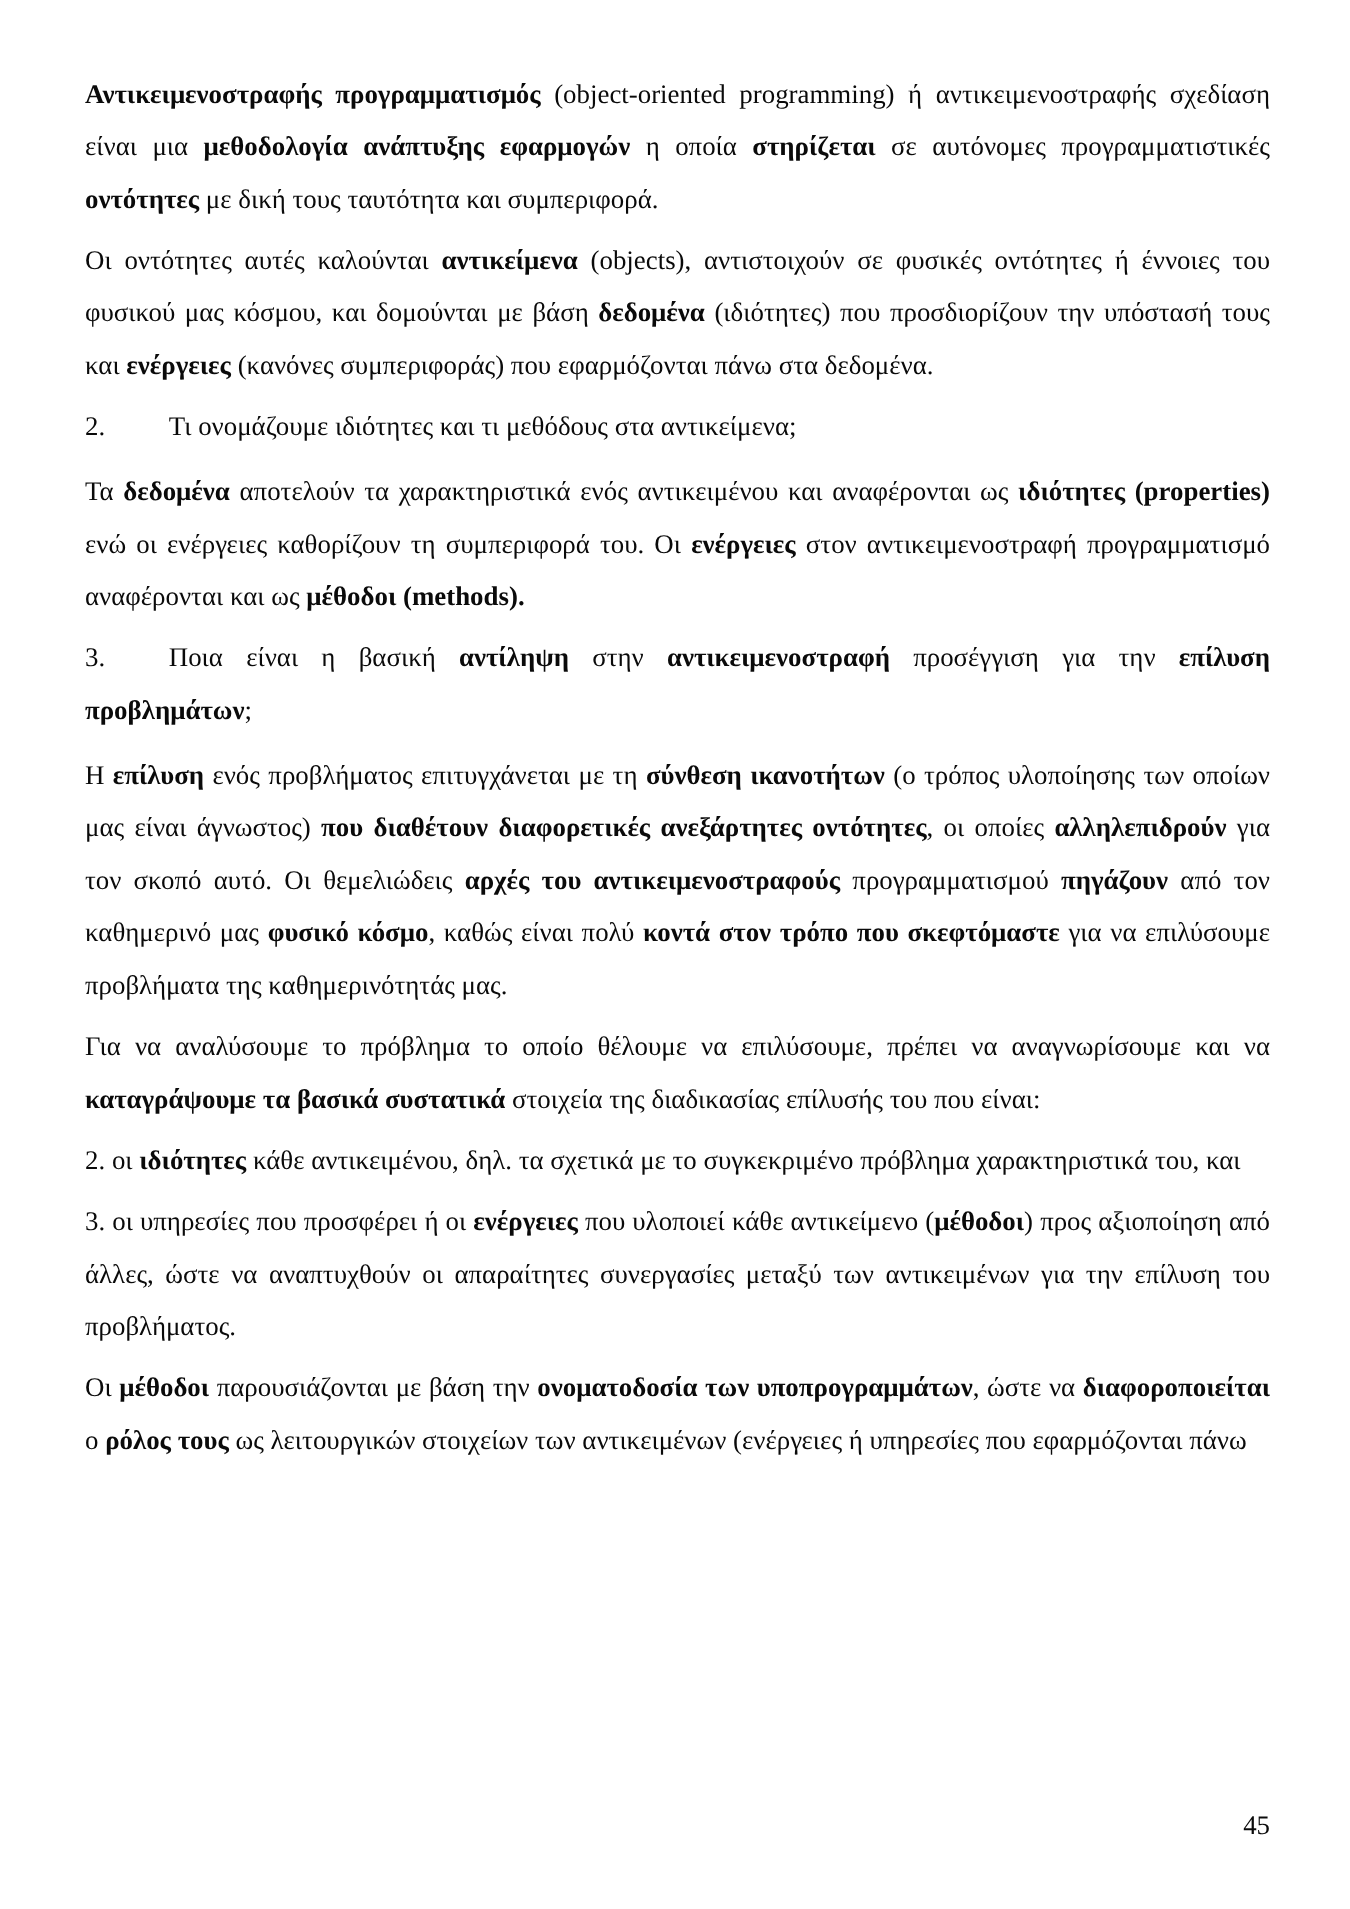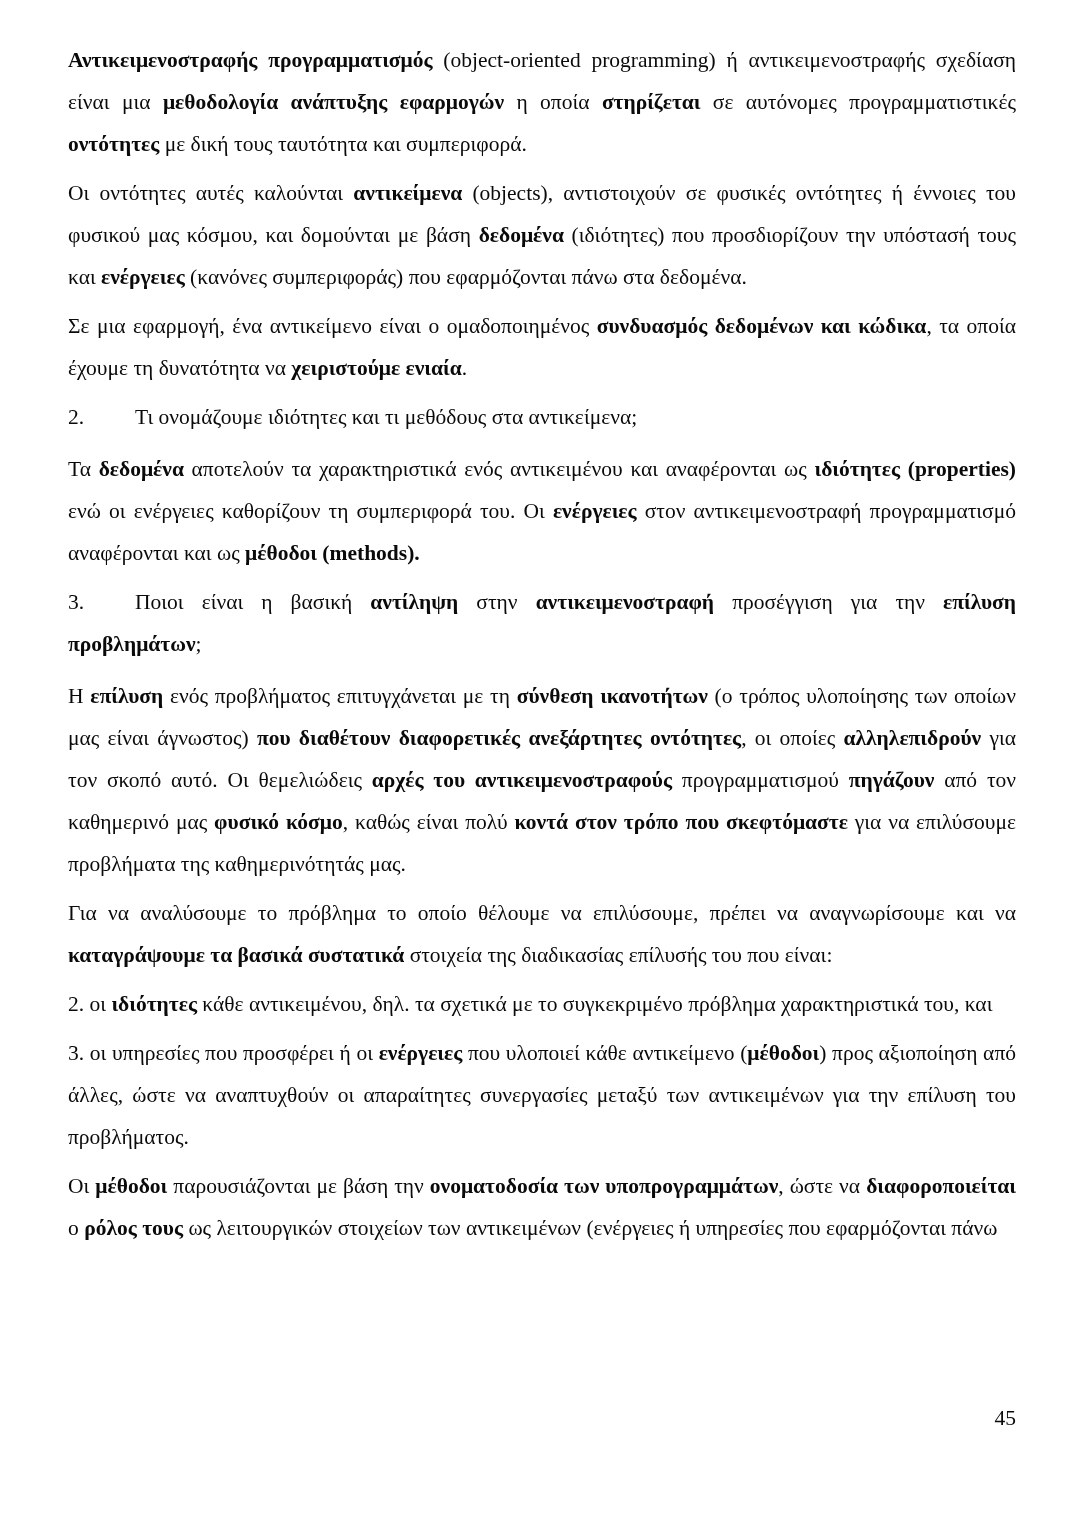--- a/index.html
+++ b/index.html
@@ -6,49 +6,48 @@
   body {
     width: 1080px; height: 1527px;
     background: #ffffff;
     color: #0a0a0a;
     font-family: "Liberation Serif", serif;
     position: relative;
     overflow: hidden;
   }
   #doc {
     position: absolute;
-    left: 68px; top: 39px;
+    left: 68px; top: 54px;
     width: 948px;
     font-size: 21.5px;
     line-height: 42px;
     text-align: justify;
   }
   .block { margin: 0 0 7px 0; }
   .block.question { margin-top: 3px; margin-bottom: 10px; }
   .qnum { display: inline-block; width: 67px; }
   b { font-weight: bold; }
   .page-number {
     position: absolute;
-    top: 1403px;
+    top: 1445px;
     right: 64px;
     font-size: 21.5px;
     line-height: 30px;
     font-family: Liberation Serif, serif;
   }
 </style>
 </head>
 <body>
 
 <div id="doc">
     <div class="block paragraph"><b>Αντικειμενοστραφής προγραμματισμός</b><span> (object-oriented programming) ή αντικειμενοστραφής σχεδίαση είναι μια </span><b>μεθοδολογία ανάπτυξης εφαρμογών</b><span> η οποία </span><b>στηρίζεται</b><span> σε αυτόνομες προγραμματιστικές </span><b>οντότητες</b><span> με δική τους ταυτότητα και συμπεριφορά.</span></div>
     <div class="block paragraph"><span>Οι οντότητες αυτές καλούνται </span><b>αντικείμενα</b><span> (objects), αντιστοιχούν σε φυσικές οντότητες ή έννοιες του φυσικού μας κόσμου,  και δομούνται με βάση </span><b>δεδομένα</b><span> (ιδιότητες) που προσδιορίζουν την υπόστασή τους και </span><b>ενέργειες</b><span> (κανόνες συμπεριφοράς) που εφαρμόζονται πάνω στα δεδομένα.</span></div>
-    <div class="block paragraph"><span>Σε μια εφαρμογή, ένα αντικείμενο είναι ο ομαδοποιημένος </span><b>συνδυασμός δεδομένων και κώδικα</b><span>, τα οποία έχουμε τη δυνατότητα να </span><b>χειριστούμε ενιαία</b><span>.</span></div>
     <div class="block question"><span class="qnum">2.</span><span>Τι ονομάζουμε ιδιότητες και τι μεθόδους στα αντικείμενα;</span></div>
     <div class="block paragraph"><span>Τα </span><b>δεδομένα</b><span> αποτελούν τα χαρακτηριστικά ενός αντικειμένου και αναφέρονται ως </span><b>ιδιότητες (properties)</b><span> ενώ οι ενέργειες καθορίζουν τη συμπεριφορά του. Οι </span><b>ενέργειες</b><span> στον αντικειμενοστραφή προγραμματισμό αναφέρονται και ως </span><b>μέθοδοι (methods).</b></div>
-    <div class="block question"><span class="qnum">3.</span><span>Ποιοι είναι η βασική </span><b>αντίληψη</b><span> στην </span><b>αντικειμενοστραφή</b><span> προσέγγιση για την </span><b>επίλυση προβλημάτων</b><span>;</span></div>
+    <div class="block question"><span class="qnum">3.</span><span>Ποια είναι η βασική </span><b>αντίληψη</b><span> στην </span><b>αντικειμενοστραφή</b><span> προσέγγιση για την </span><b>επίλυση προβλημάτων</b><span>;</span></div>
     <div class="block paragraph"><span>Η </span><b>επίλυση</b><span> ενός προβλήματος επιτυγχάνεται με τη </span><b>σύνθεση ικανοτήτων</b><span> (ο τρόπος υλοποίησης των οποίων μας είναι άγνωστος) </span><b>που διαθέτουν διαφορετικές ανεξάρτητες οντότητες</b><span>, οι οποίες </span><b>αλληλεπιδρούν</b><span> για τον σκοπό αυτό. Οι θεμελιώδεις </span><b>αρχές του αντικειμενοστραφούς</b><span> προγραμματισμού </span><b>πηγάζουν</b><span> από τον καθημερινό μας </span><b>φυσικό κόσμο</b><span>, καθώς είναι πολύ </span><b>κοντά στον τρόπο που σκεφτόμαστε</b><span> για να επιλύσουμε προβλήματα της καθημερινότητάς μας.</span></div>
     <div class="block paragraph"><span>Για  να αναλύσουμε το πρόβλημα το οποίο θέλουμε να επιλύσουμε, πρέπει να αναγνωρίσουμε και να </span><b>καταγράψουμε τα βασικά συστατικά</b><span> στοιχεία της διαδικασίας επίλυσής του που είναι:</span></div>
     <div class="block list-item"><span>2. οι </span><b>ιδιότητες</b><span> κάθε αντικειμένου, δηλ. τα σχετικά με το συγκεκριμένο πρόβλημα χαρακτηριστικά του, και</span></div>
     <div class="block list-item"><span>3. οι υπηρεσίες που προσφέρει ή οι </span><b>ενέργειες</b><span> που υλοποιεί κάθε αντικείμενο (</span><b>μέθοδοι</b><span>) προς αξιοποίηση από άλλες, ώστε να αναπτυχθούν οι απαραίτητες συνεργασίες μεταξύ των αντικειμένων για την επίλυση του προβλήματος.</span></div>
     <div class="block paragraph"><span>Οι </span><b>μέθοδοι</b><span> παρουσιάζονται με βάση την </span><b>ονοματοδοσία των υποπρογραμμάτων</b><span>, ώστε να </span><b>διαφοροποιείται</b><span> ο </span><b>ρόλος τους</b><span> ως λειτουργικών στοιχείων των αντικειμένων (ενέργειες ή υπηρεσίες που εφαρμόζονται πάνω</span></div>
   </div>
 
 <div class="page-number">45</div>
 
 </body></html>

